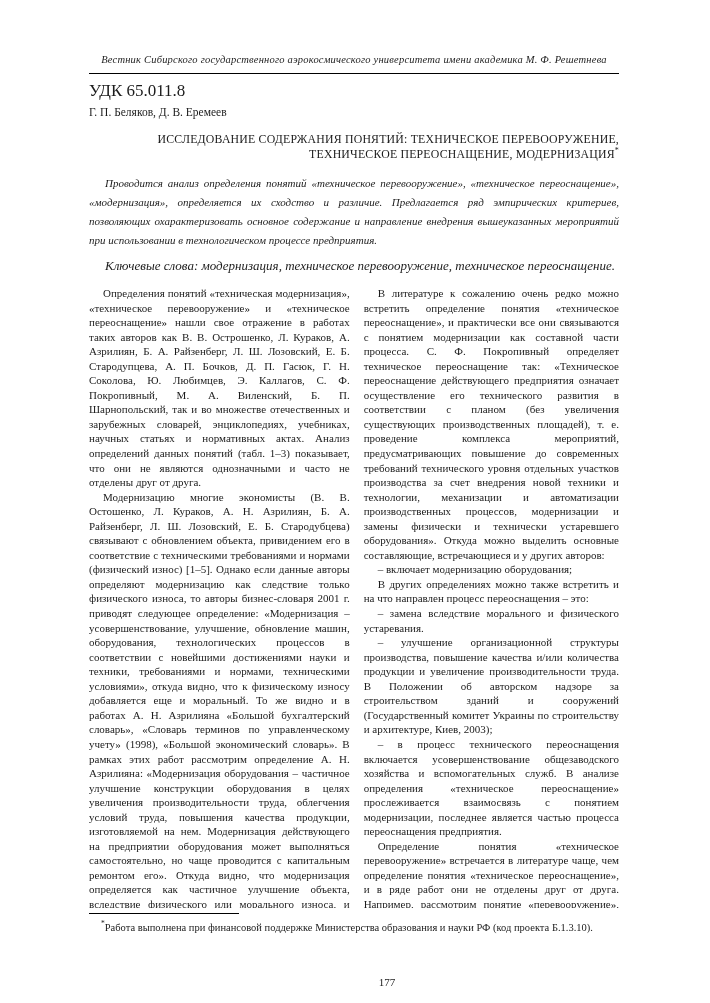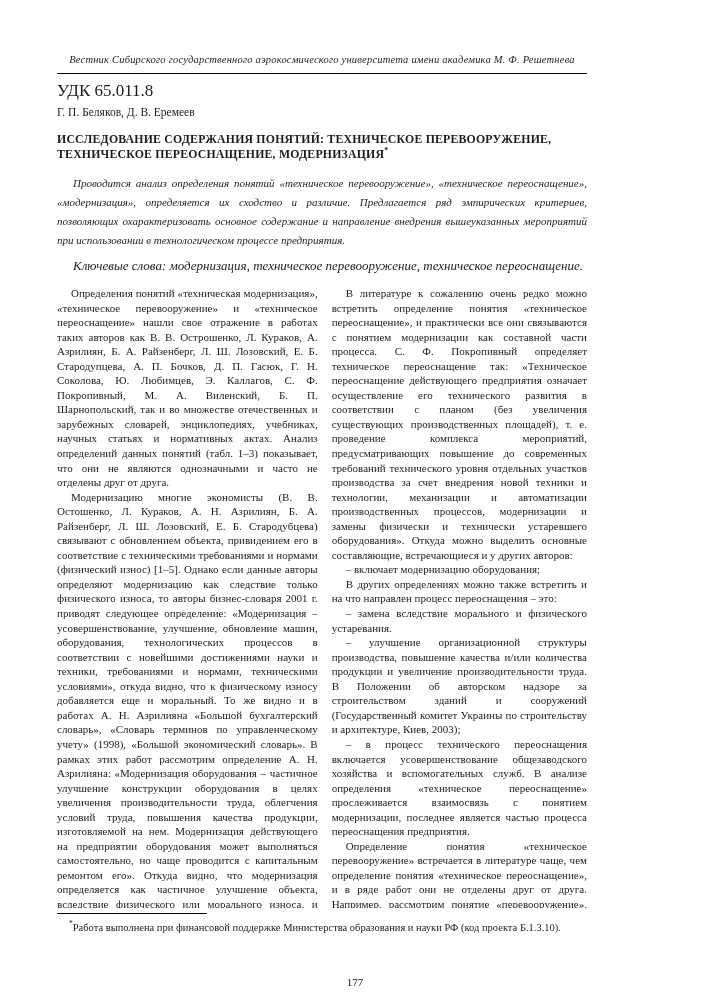--- a/index.html
+++ b/index.html
@@ -8,20 +8,21 @@
     background: #ffffff;
     color: #1c1c1c;
     font-family: "Liberation Serif", "DejaVu Serif", serif;
     overflow: hidden;
   }
   .page {
     width: 642px;
     height: 1003px;
     padding: 53px 55px 0 57px;
     position: relative;
+    margin-left: 32px;
   }
   .journal-header {
     text-align: center;
     font-style: italic;
     font-size: 10.5px;
     line-height: 13px;
     letter-spacing: 0.2px;
   }
   .header-rule {
     margin-top: 7px;
@@ -32,23 +33,23 @@
     font-size: 17px;
     line-height: 13px;
   }
   .authors {
     margin-top: 9px;
     font-size: 11.5px;
     line-height: 13px;
   }
   .title {
     margin-top: 13px;
-    text-align: left;
+    text-align: right;
     font-size: 11.8px;
-    font-weight: bold;
+    font-weight: normal;
     line-height: 14.5px;
     letter-spacing: 0.2px;
   }
   .title sup {
     font-size: 8px;
     vertical-align: super;
     line-height: 0;
   }
   .abstract {
     margin-top: 13px;

